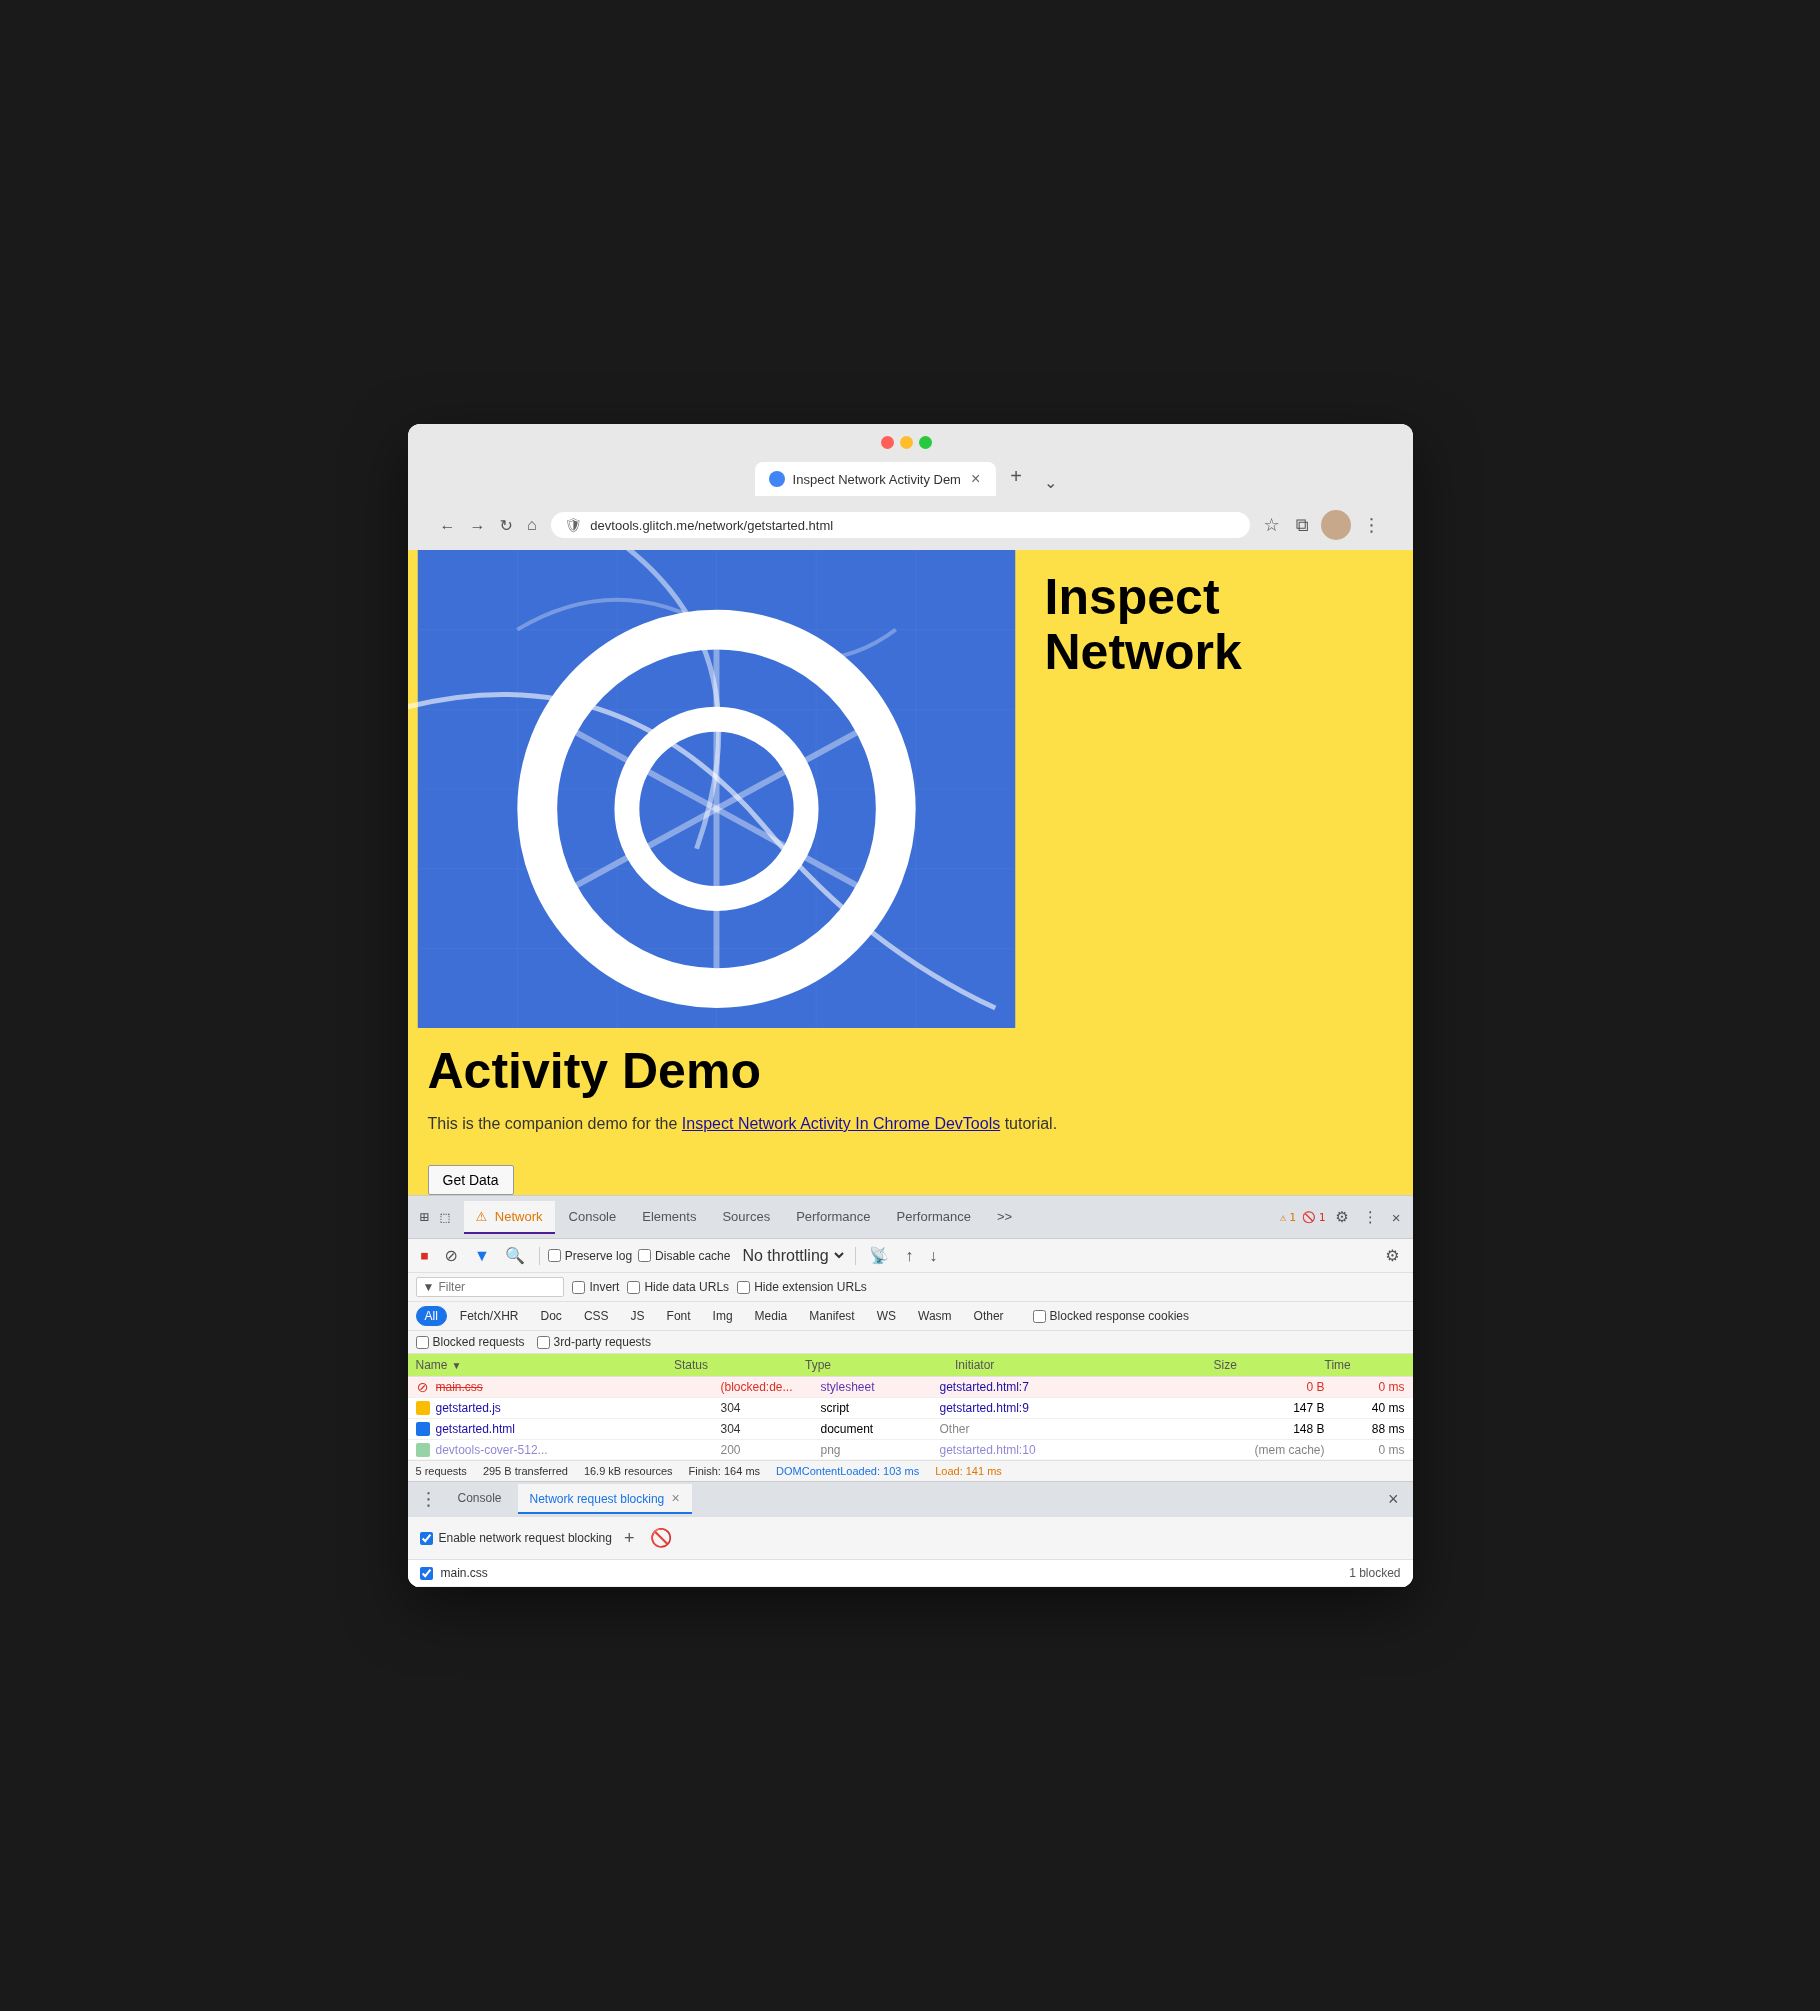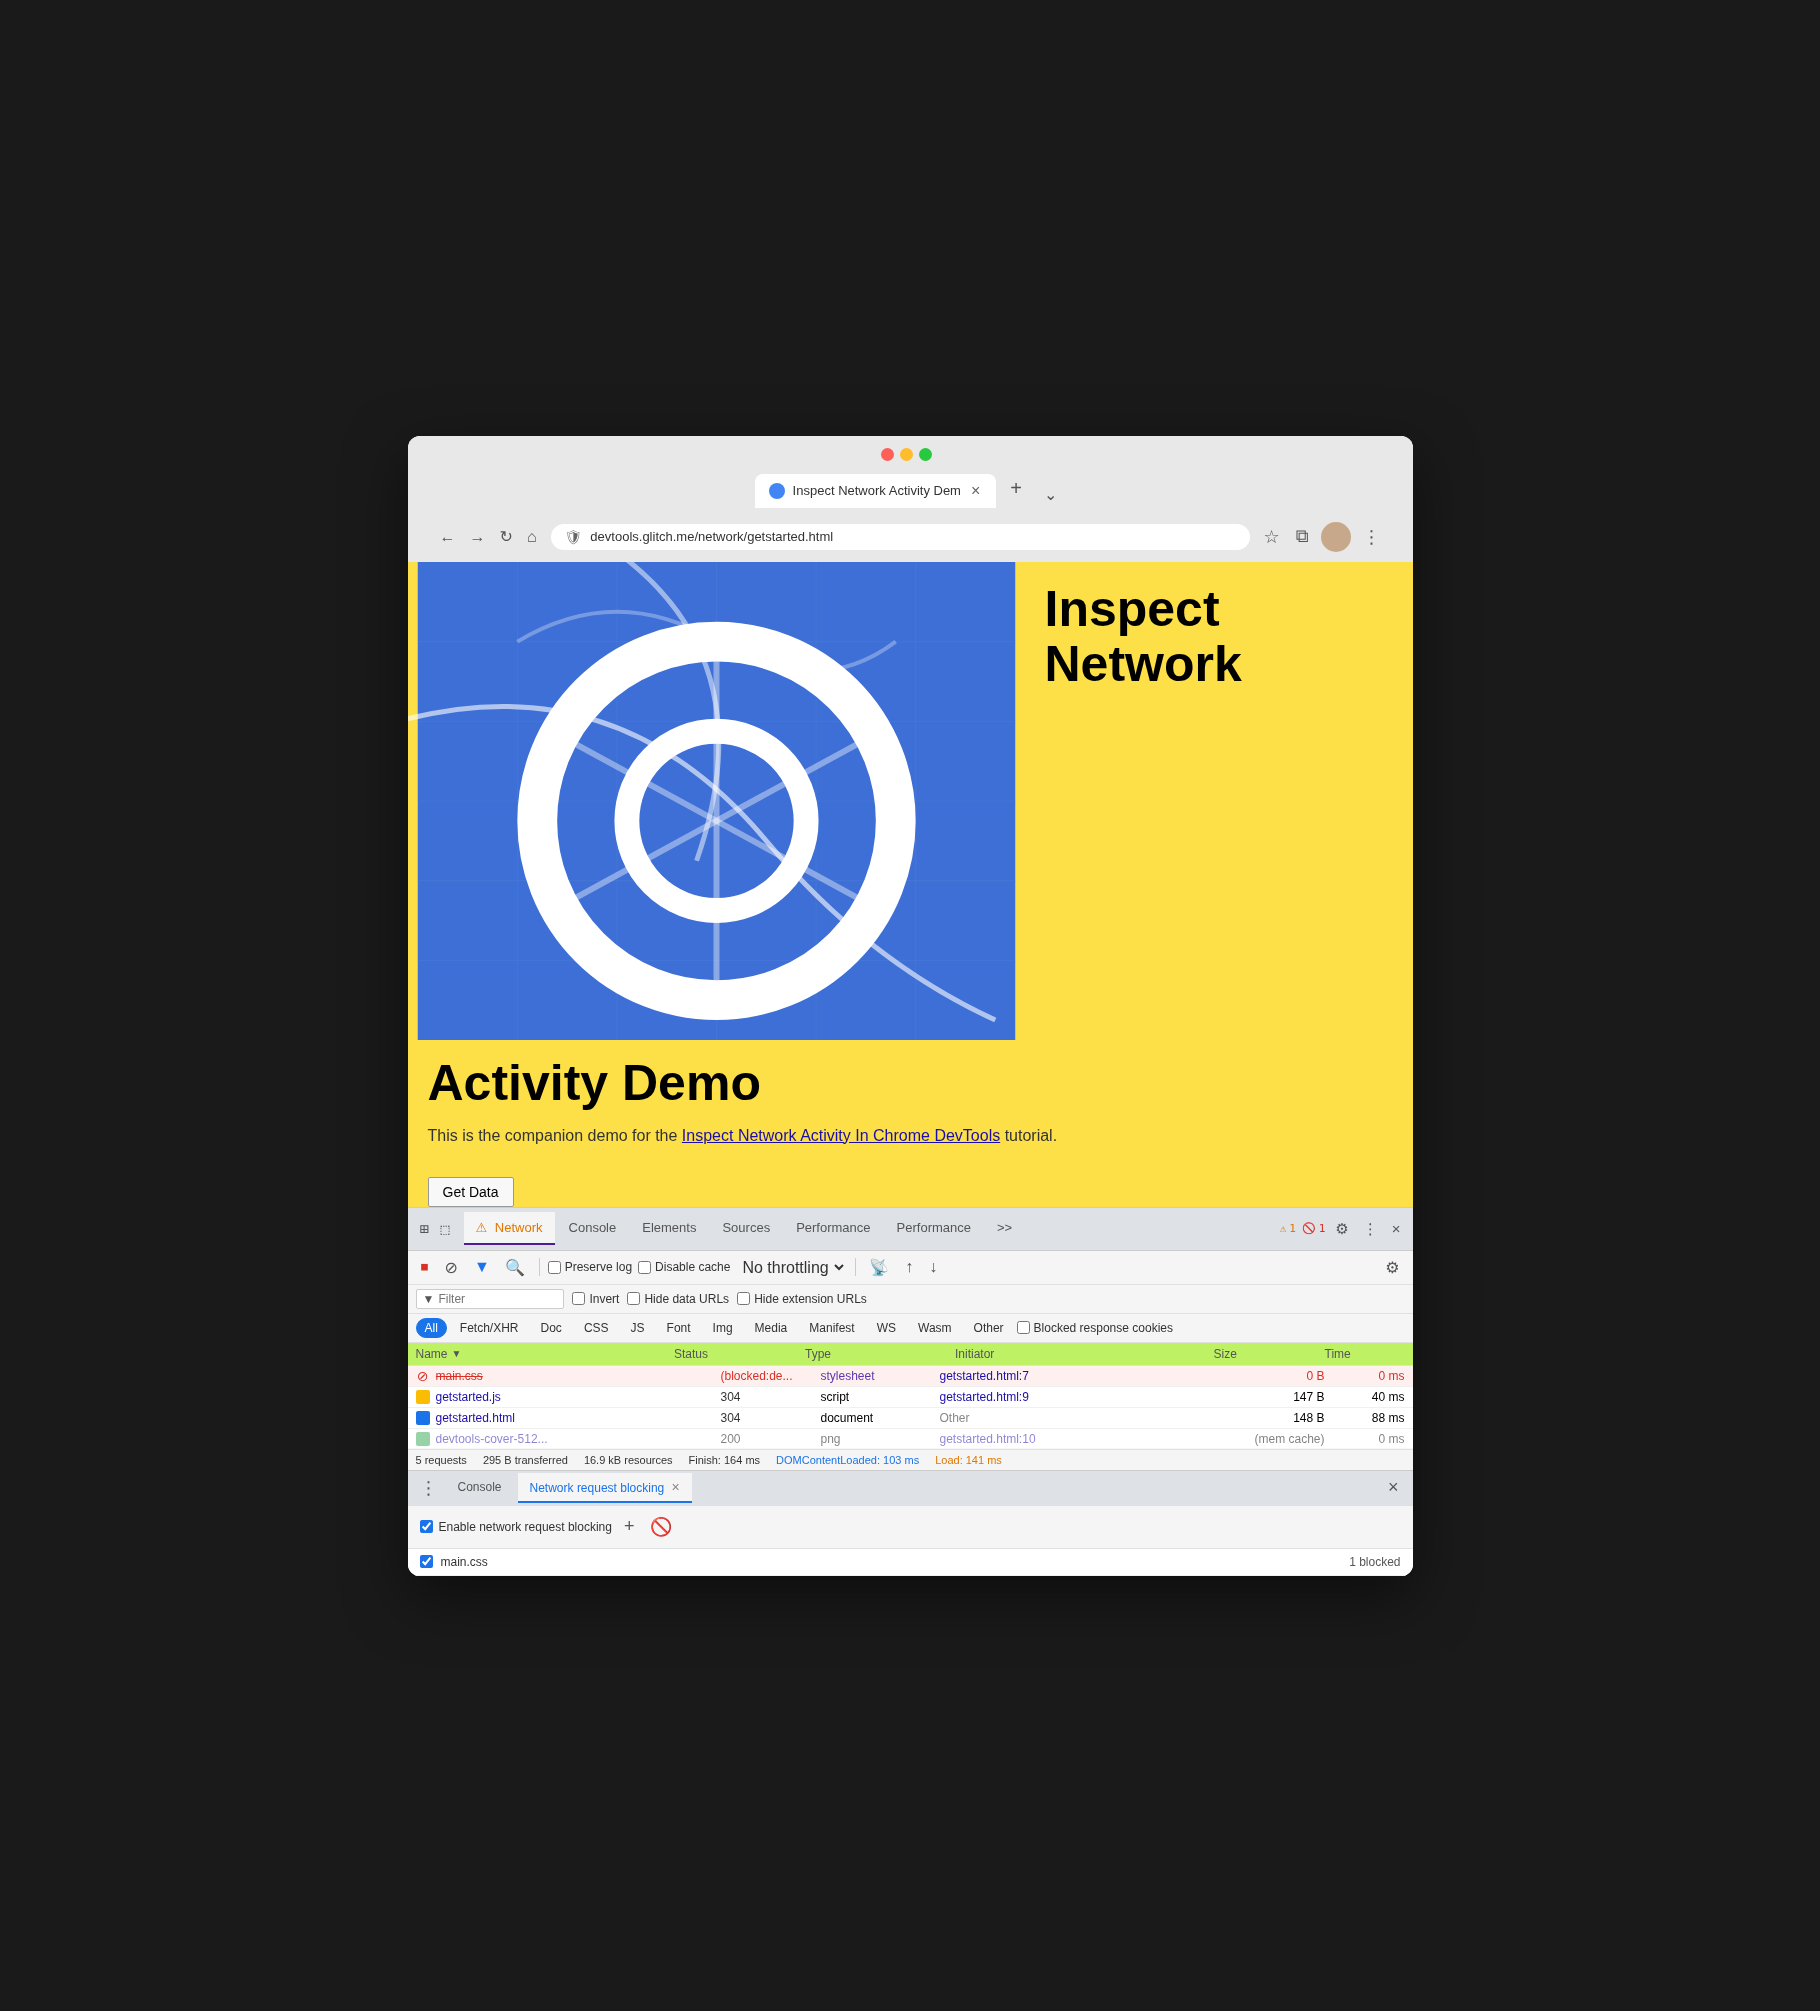--- a/index.html
+++ b/index.html
@@ -825,26 +825,36 @@
       <button class="resource-type-btn">Doc</button>
       <button class="resource-type-btn">CSS</button>
       <button class="resource-type-btn">JS</button>
       <button class="resource-type-btn">Font</button>
       <button class="resource-type-btn">Img</button>
       <button class="resource-type-btn">Media</button>
       <button class="resource-type-btn">Manifest</button>
       <button class="resource-type-btn">WS</button>
       <button class="resource-type-btn">Wasm</button>
       <button class="resource-type-btn">Other</button>
-      <label class="filter-checkbox-group" style="margin-left:0;">
+      <label class="filter-checkbox-group" style="margin-left:16px;">
         <input type="checkbox" style="">
         <span>Blocked response cookies</span>
       </label>
     </div>
 
+    <div class="request-options">
+      <label>
+        <input type="checkbox" style="">
+        <span>Blocked requests</span>
+      </label>
+      <label>
+        <input type="checkbox" style="">
+        <span>3rd-party requests</span>
+      </label>
+    </div>
 
     <div class="network-table">
 
       <div class="network-table-header">
         <span>Name <span style="font-size:10px;">▼</span></span>
         <span>Status</span>
         <span>Type</span>
         <span>Initiator</span>
         <span>Size</span>
         <span>Time</span>

